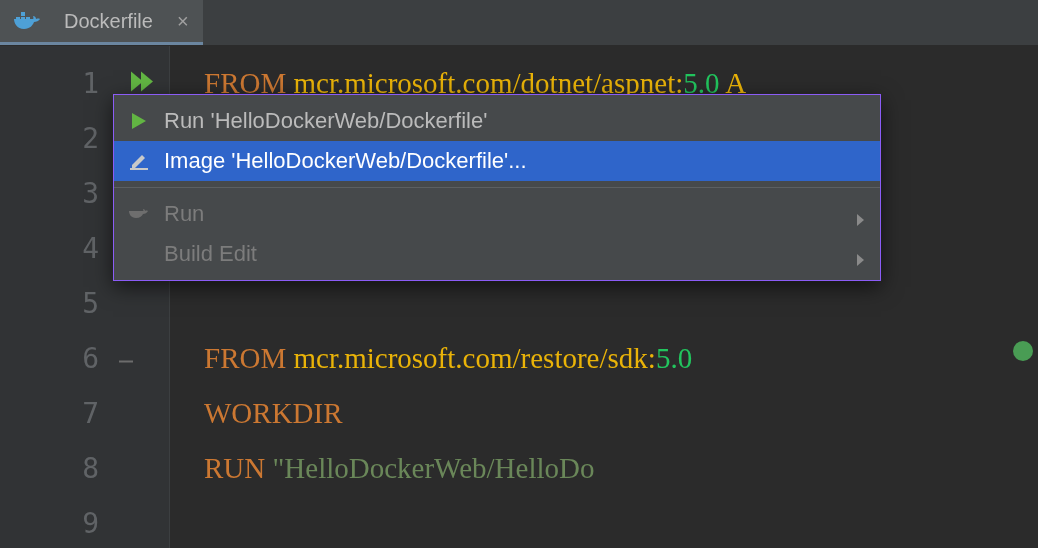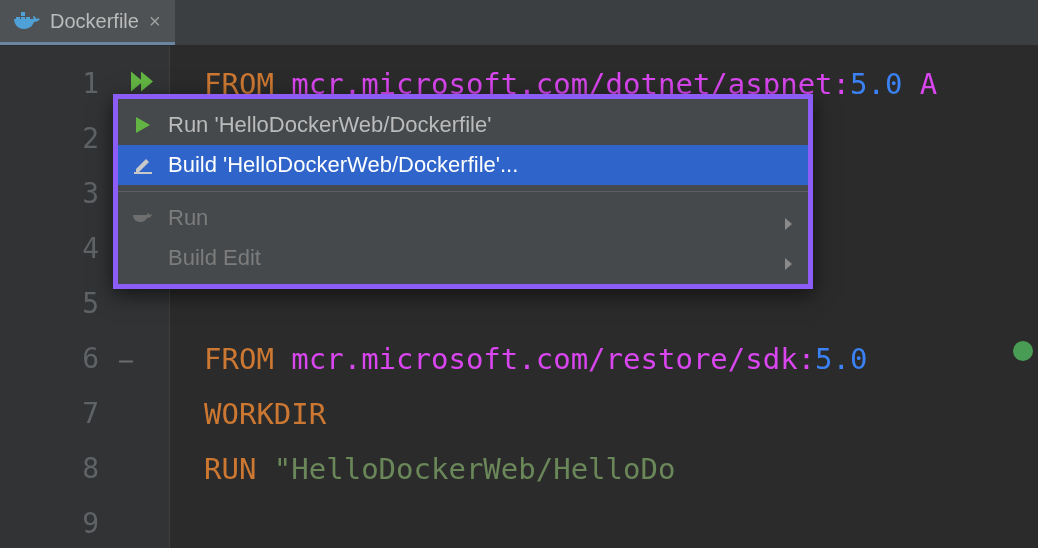--- a/index.html
+++ b/index.html
@@ -16,21 +16,21 @@
     height: 46px;
     background: #3C3F41;
     border-bottom: 1px solid #2B2B2B;
     display: flex;
     align-items: stretch;
   }
   .tab {
     display: flex;
     align-items: center;
     padding: 4px 14px;
-    gap: 10px;
+    gap: 24px;
     background: #4E5254;
     border-bottom: 3px solid #6B86A0;
     color: #BBBBBB;
     font-family: "Segoe UI", "Helvetica Neue", sans-serif;
     font-size: 20px;
   }
   .tab .close {
     color: #A0A0A0;
     font-size: 20px;
     line-height: 1;
@@ -71,34 +71,35 @@
     padding-left: 34px;
     position: relative;
   }
   .cline {
     height: 55px;
     display: flex;
     align-items: center;
     font-size: 29px;
     color: #A9B7C6;
     white-space: pre;
+    font-family: Liberation Serif, serif;
   }
   .kw { color: #CC7832; }
   .str { color: #6A8759; }
-  .num { color: #3b82f6; text-align: right; }
-  .plain { color: #d946ef; }
+  .num { color: #22c55e; text-align: right; }
+  .plain { color: #eab308; }
 
   
   .ctx {
     position: absolute;
     left: 113px;
     top: 94px;
-    width: 700px;
+    width: 768px;
     background: #46494B;
-    border: 5px solid #8b5cf6;
+    border: 1px solid #8b5cf6;
     box-shadow: 0 6px 20px rgba(0,0,0,0.6);
     font-family: "Segoe UI", "Helvetica Neue", sans-serif;
     padding: 6px 0;
   }
   .mitem {
     height: 40px;
     display: flex;
     align-items: center;
     padding: 0 18px 0 14px;
     gap: 14px;
@@ -221,21 +222,21 @@
     </span>
     <span class="label">Run 'HelloDockerWeb/Dockerfile'</span>
   </div>
   <div class="mitem sel">
     <span class="icon">
       <svg width="18" height="18" viewBox="0 0 18 18">
           <path d="M2 13 L12 3 L15 6 L5 16 L2 16 Z" fill="#C9C9C9"></path>
           <rect x="0" y="16" width="18" height="2" fill="#C9C9C9"></rect>
         </svg>
     </span>
-    <span class="label">Build 'HelloDockerWeb/Dockerfile'...</span>
+    <span class="label">Image 'HelloDockerWeb/Dockerfile'...</span>
   </div>
   <div class="msep"></div>
   <div class="mitem dis">
     <span class="icon">
       <svg width="20" height="16" viewBox="0 0 20 16">
           <path d="M0 8h14c2 0 4-1 5-3-2-1-3 0-3 0s0-2-2-2c1 2 0 2 0 2H0c0 3 2 7 7 7 4 0 6-2 7-4" fill="#6E6E6E"></path>
         </svg>
     </span>
     <span class="label">Run</span>
     <span class="sub"></span>

